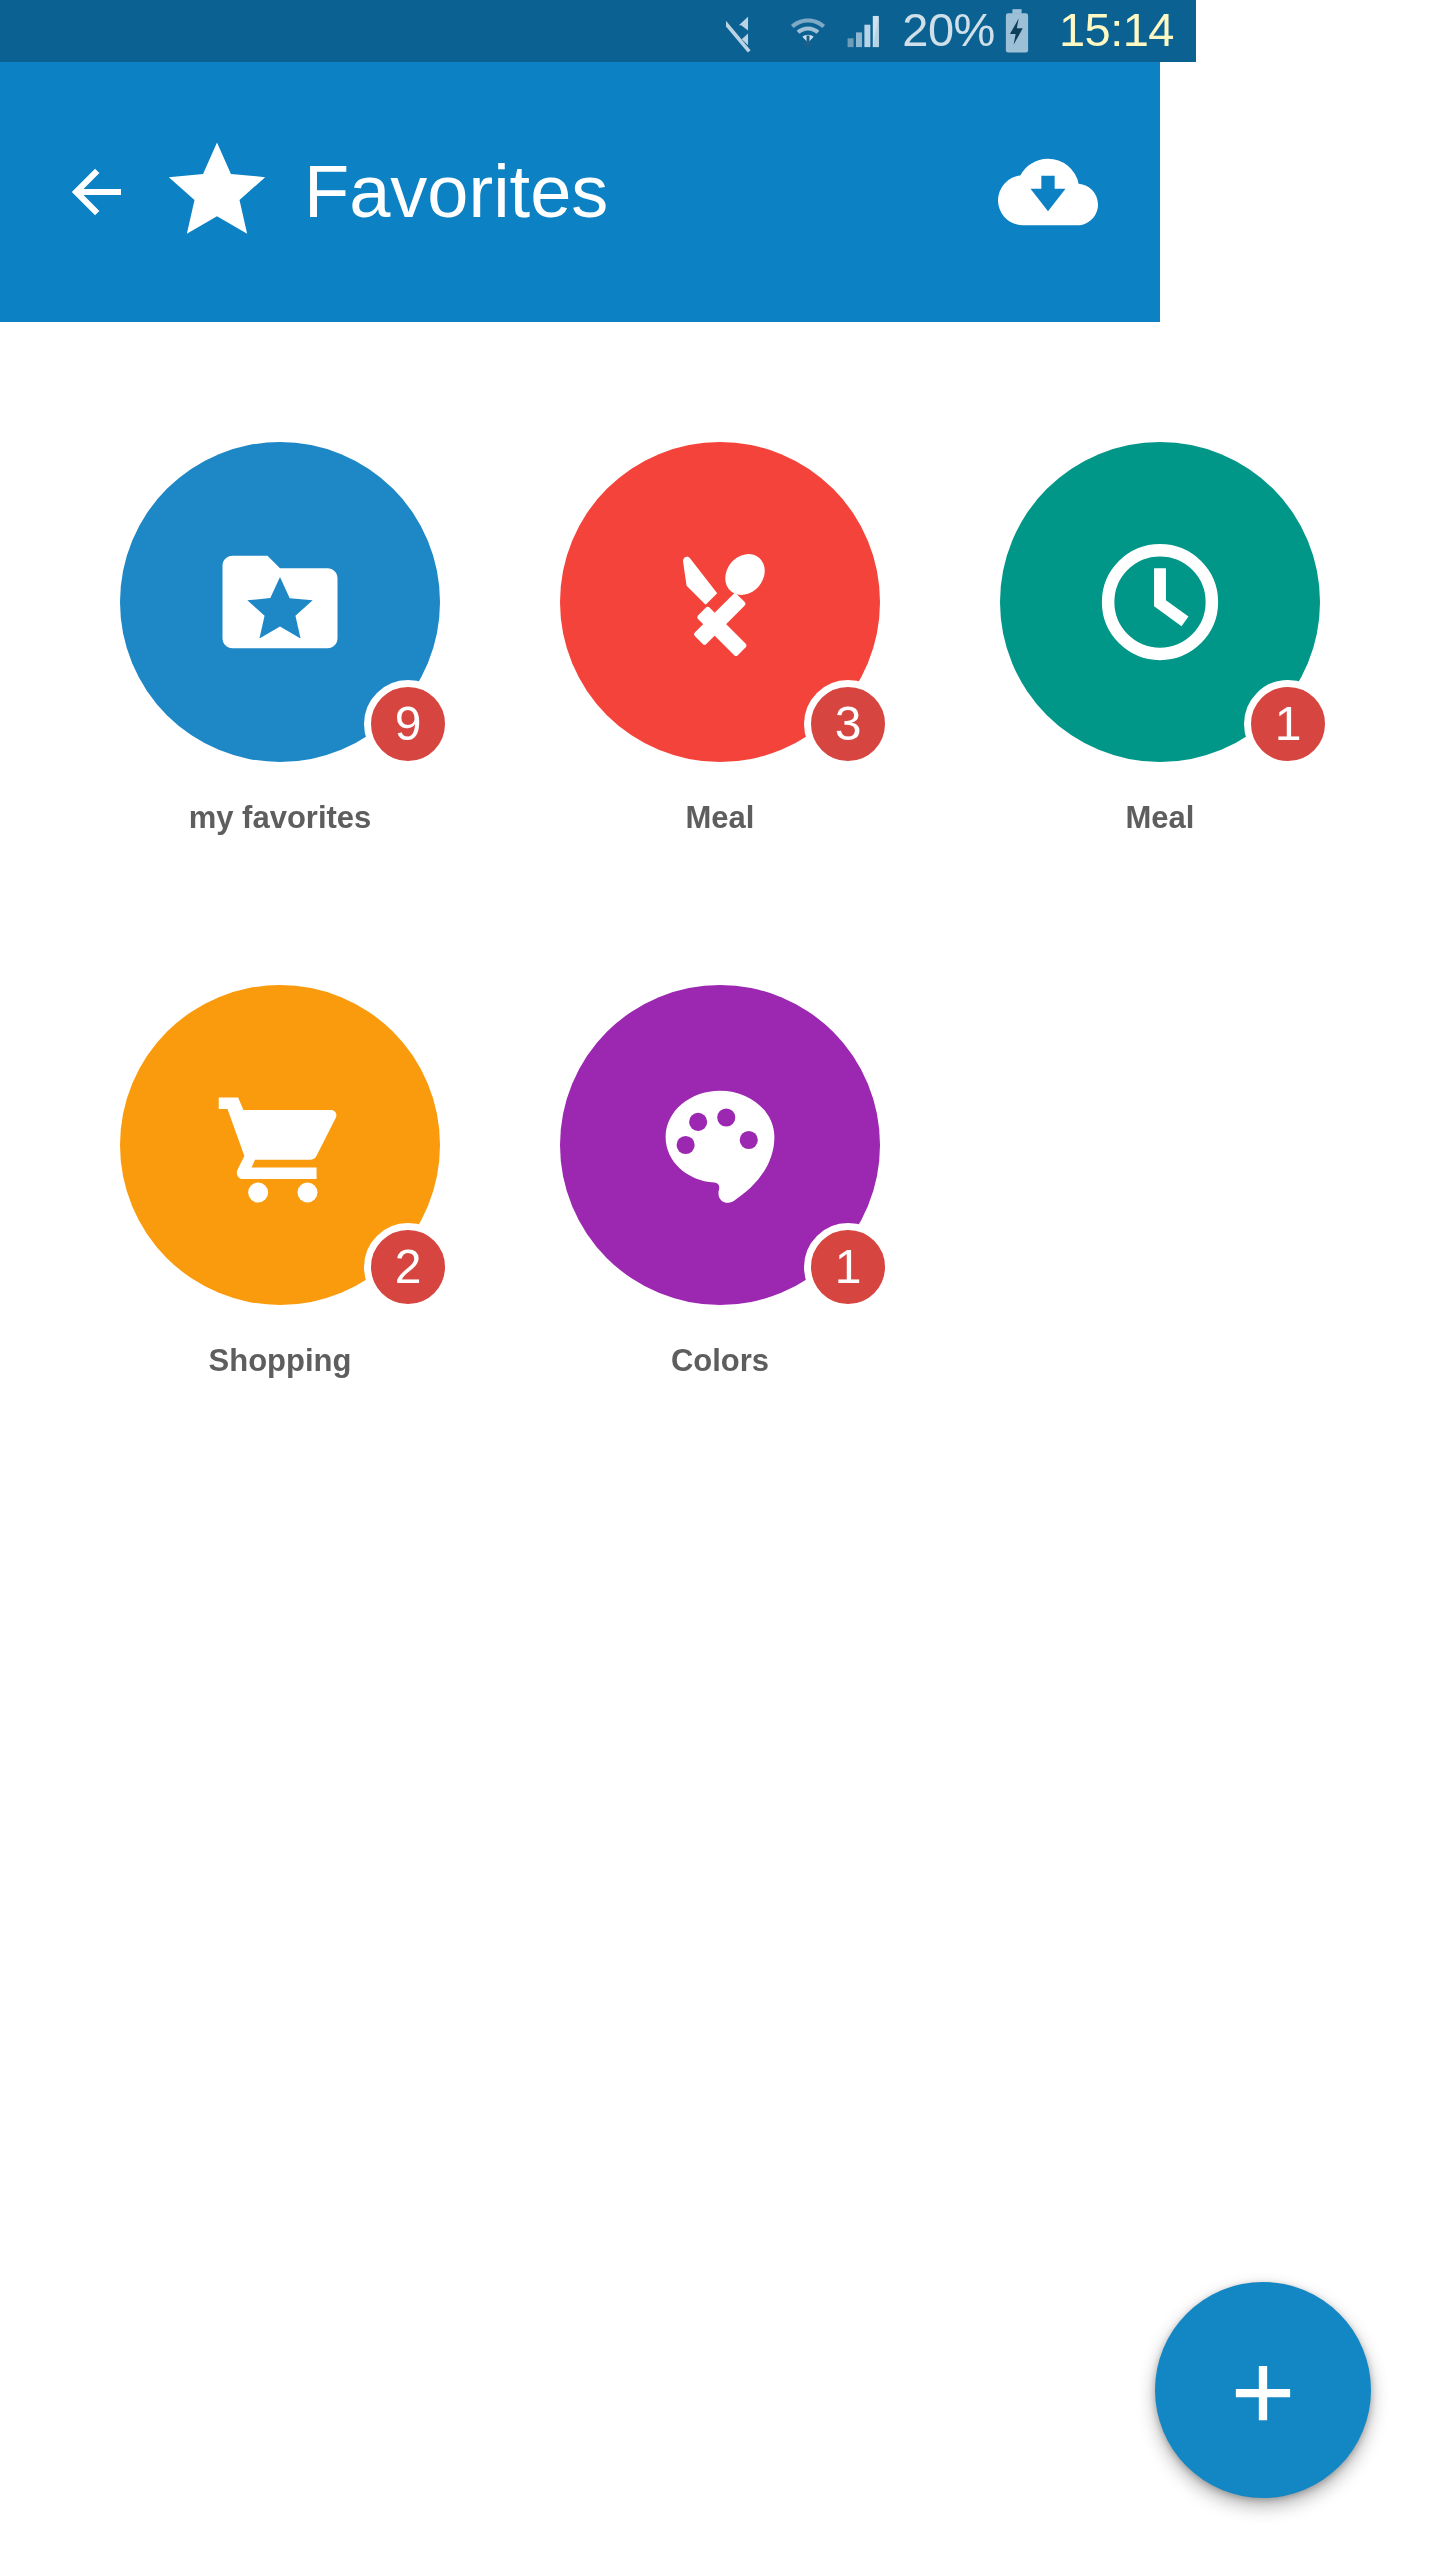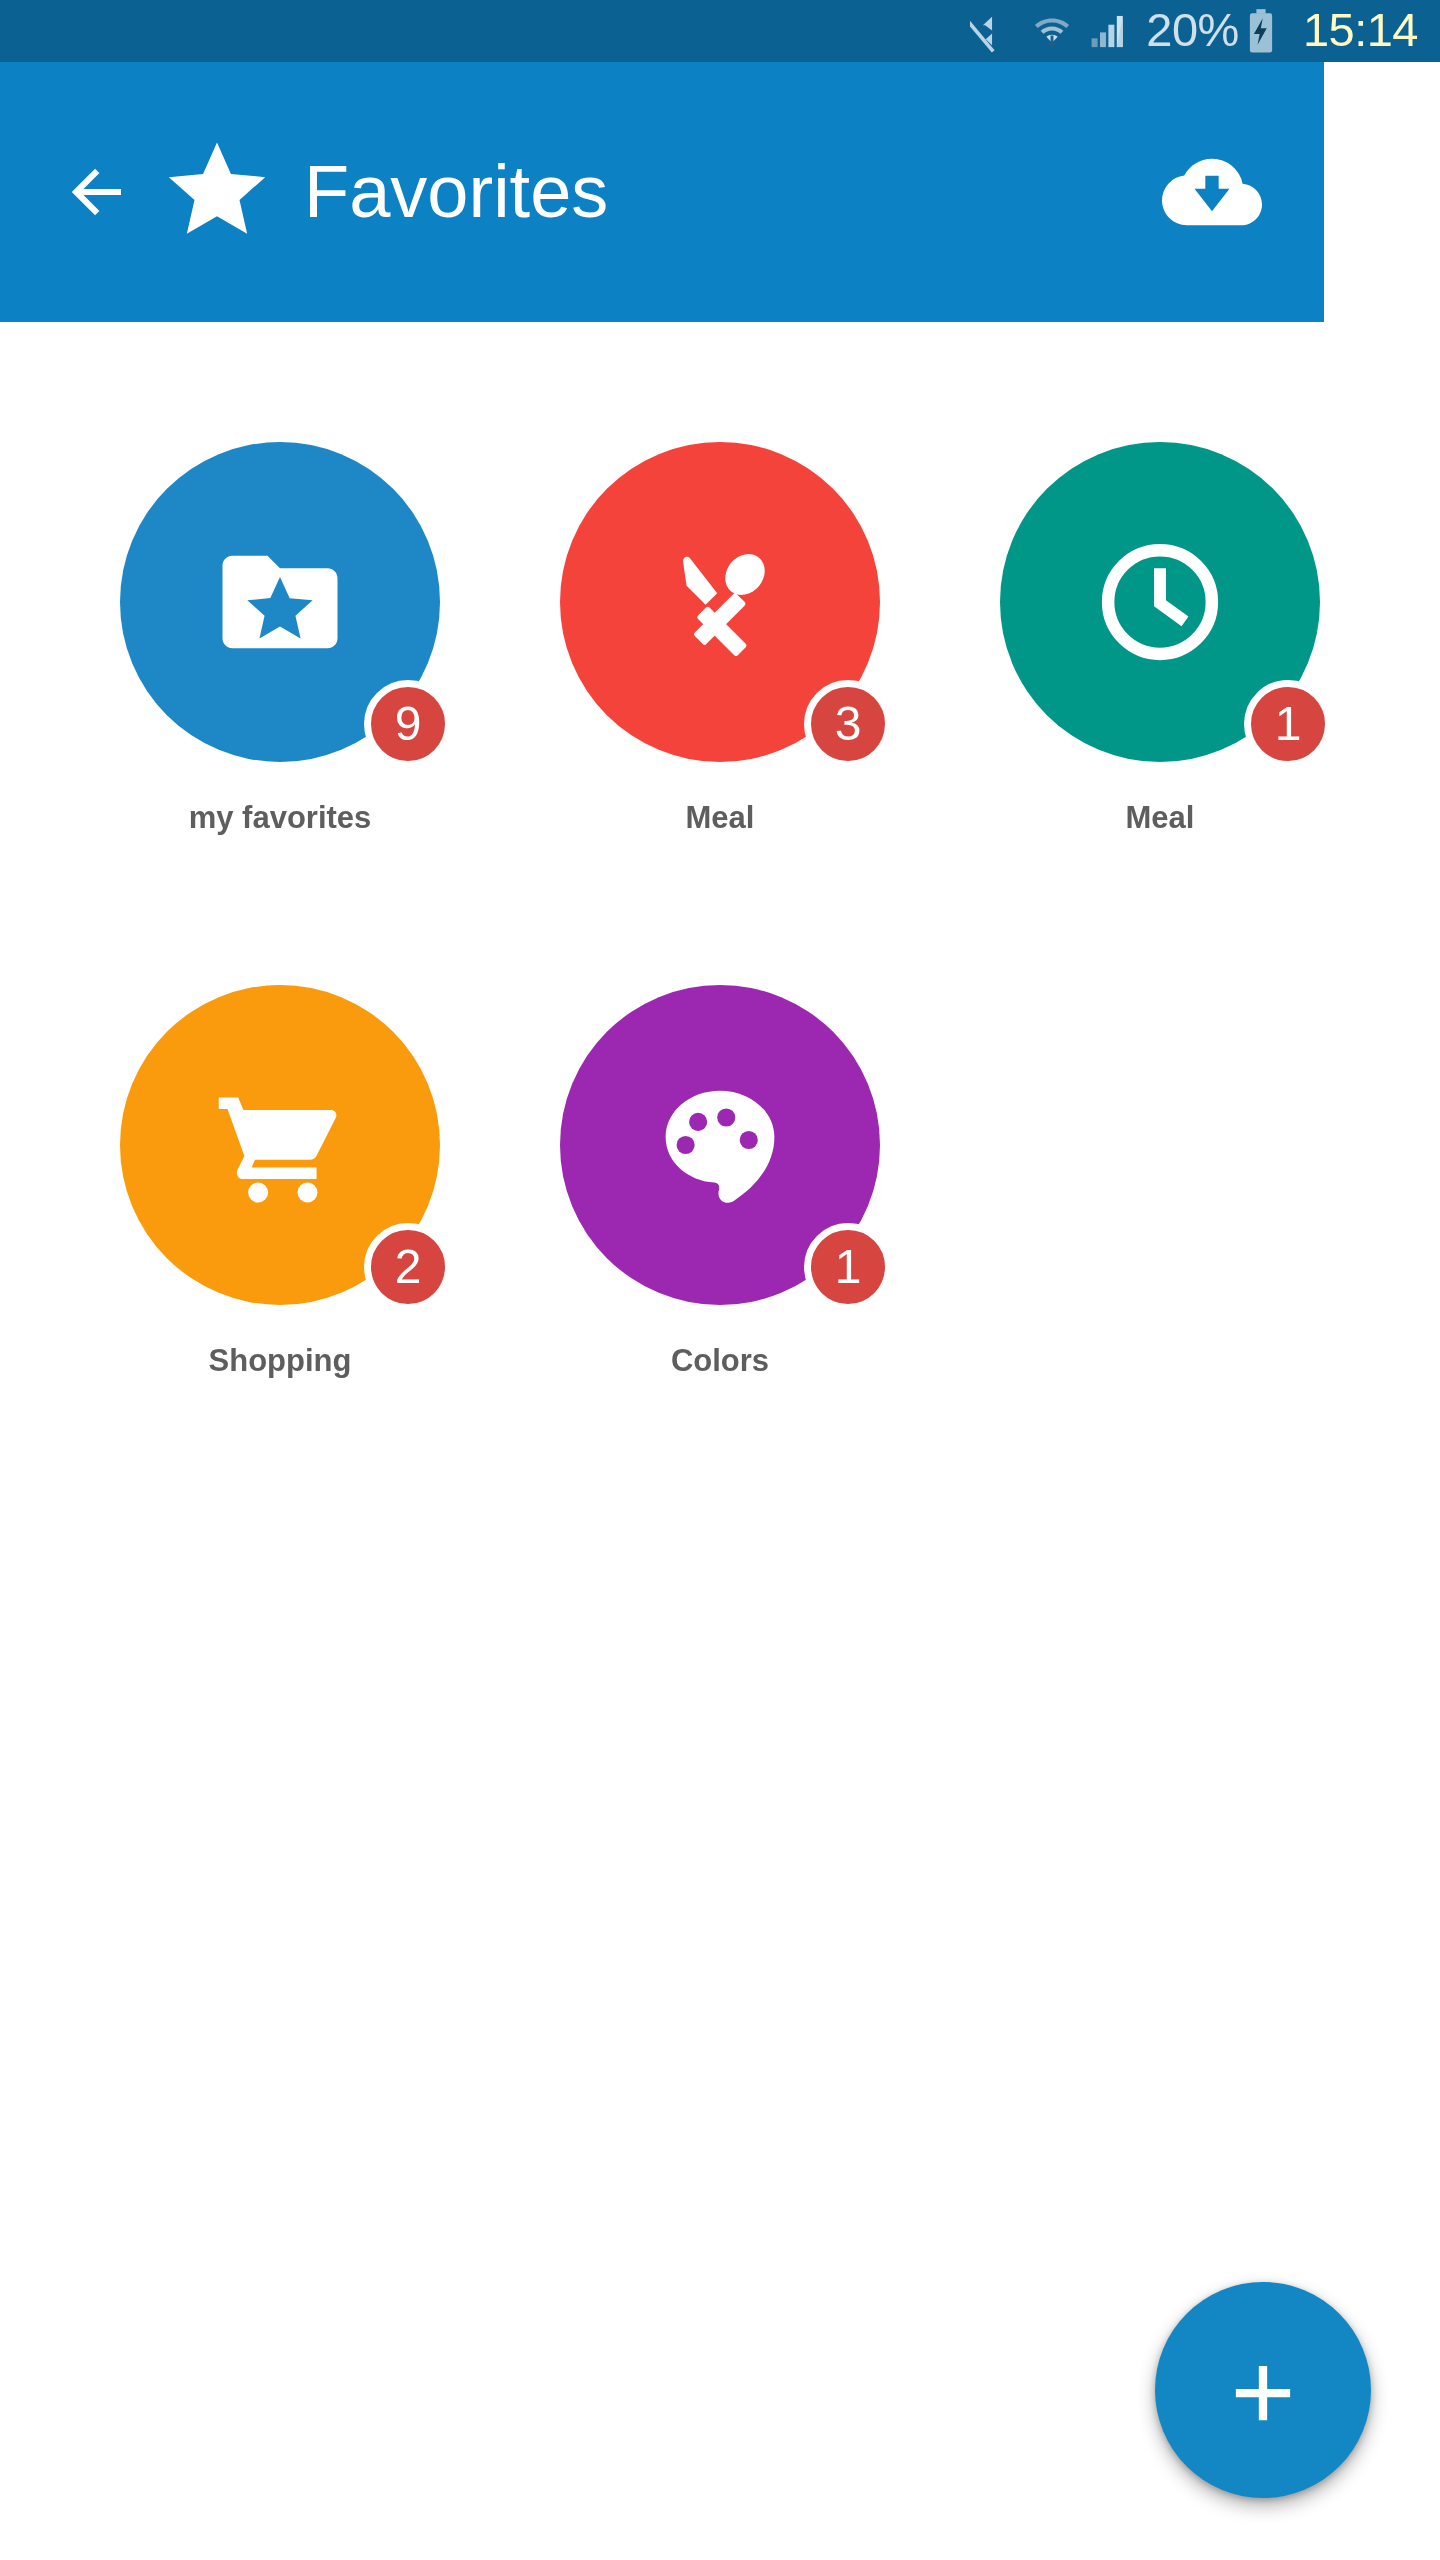--- a/index.html
+++ b/index.html
@@ -12,21 +12,21 @@
     height: 2560px;
     overflow: hidden;
     font-family: "Liberation Sans", sans-serif;
     -webkit-font-smoothing: antialiased;
   }
 
   
   .status-bar {
     position: absolute;
     left: 0; top: 0;
-    width: 1440px;
+    width: 1196px;
     height: 62px;
     background: #0C6193;
     display: flex;
     align-items: center;
     justify-content: flex-end;
     box-sizing: border-box;
     padding-right: 22px;
   }
   .sb-group {
     display: flex;
@@ -50,21 +50,21 @@
     line-height: 1;
     padding-bottom: 4px;
   }
   .sb-pct { margin-left: 12px; }
   .sb-time { margin-left: 22px; color: #fef9c3; }
 
   
   .app-bar {
     position: absolute;
     left: 0; top: 62px;
-    width: 1324px;
+    width: 1160px;
     height: 260px;
     background: #0C81C4;
     display: flex;
     align-items: center;
     box-sizing: border-box;
     padding: 0 34px 0 58px;
   }
   .appbar-back {
     width: 78px; height: 78px;
     display: flex; align-items: center; justify-content: center;

